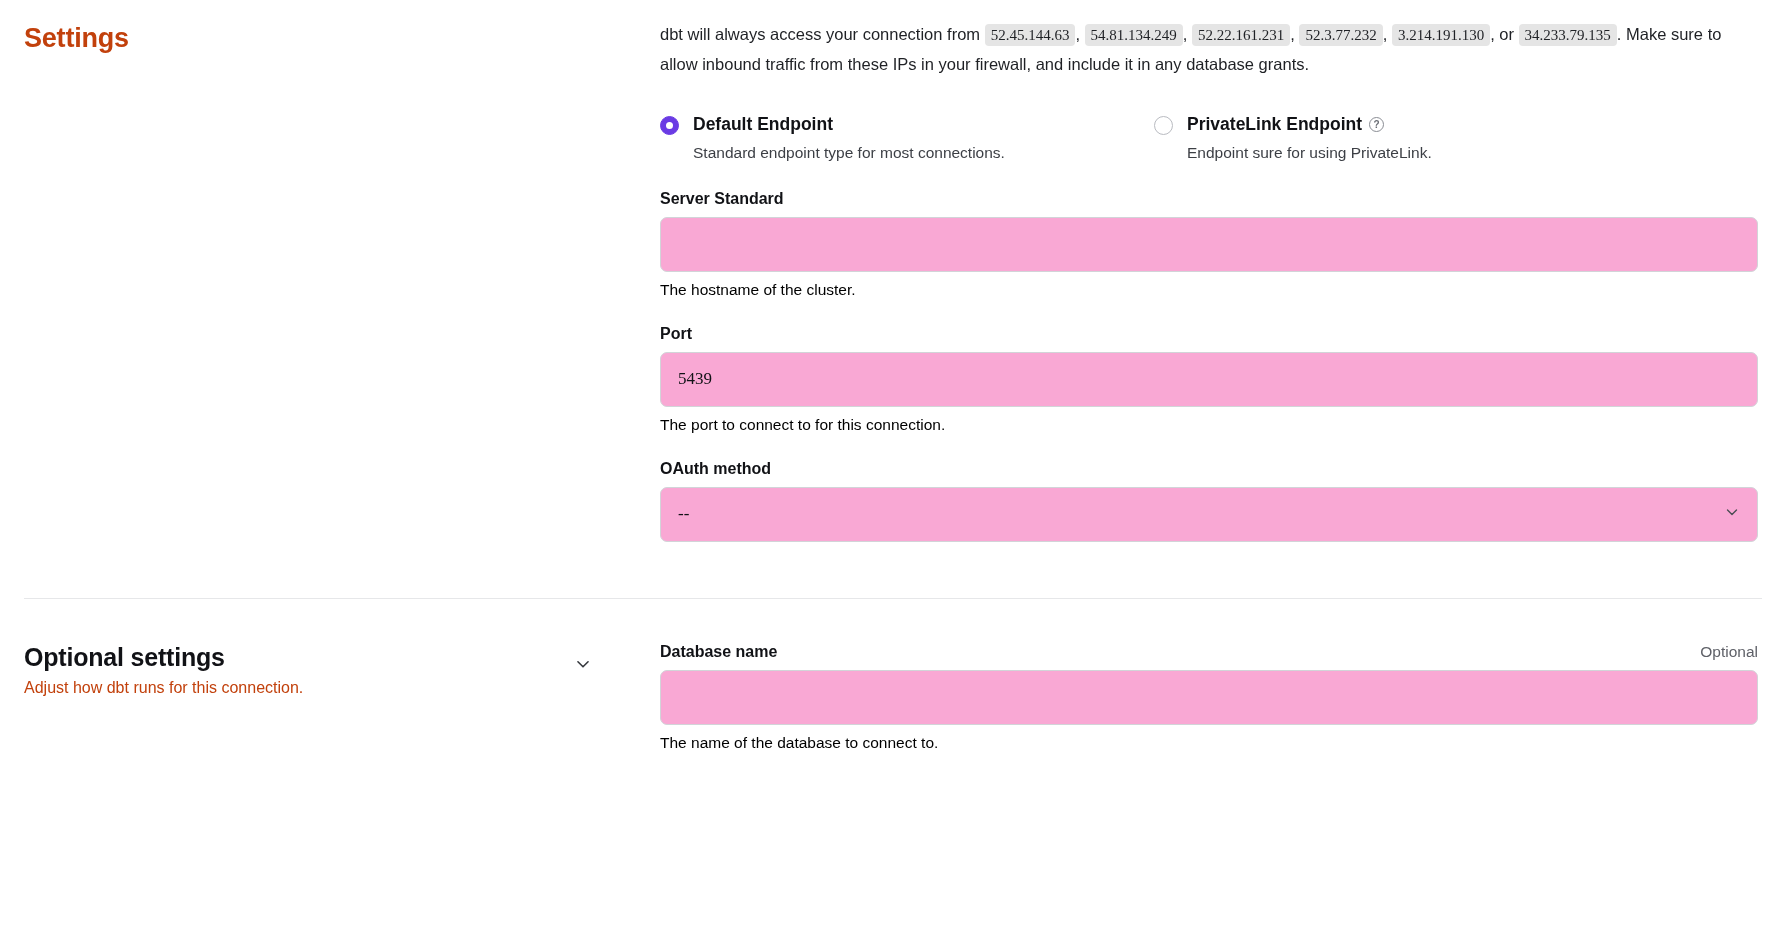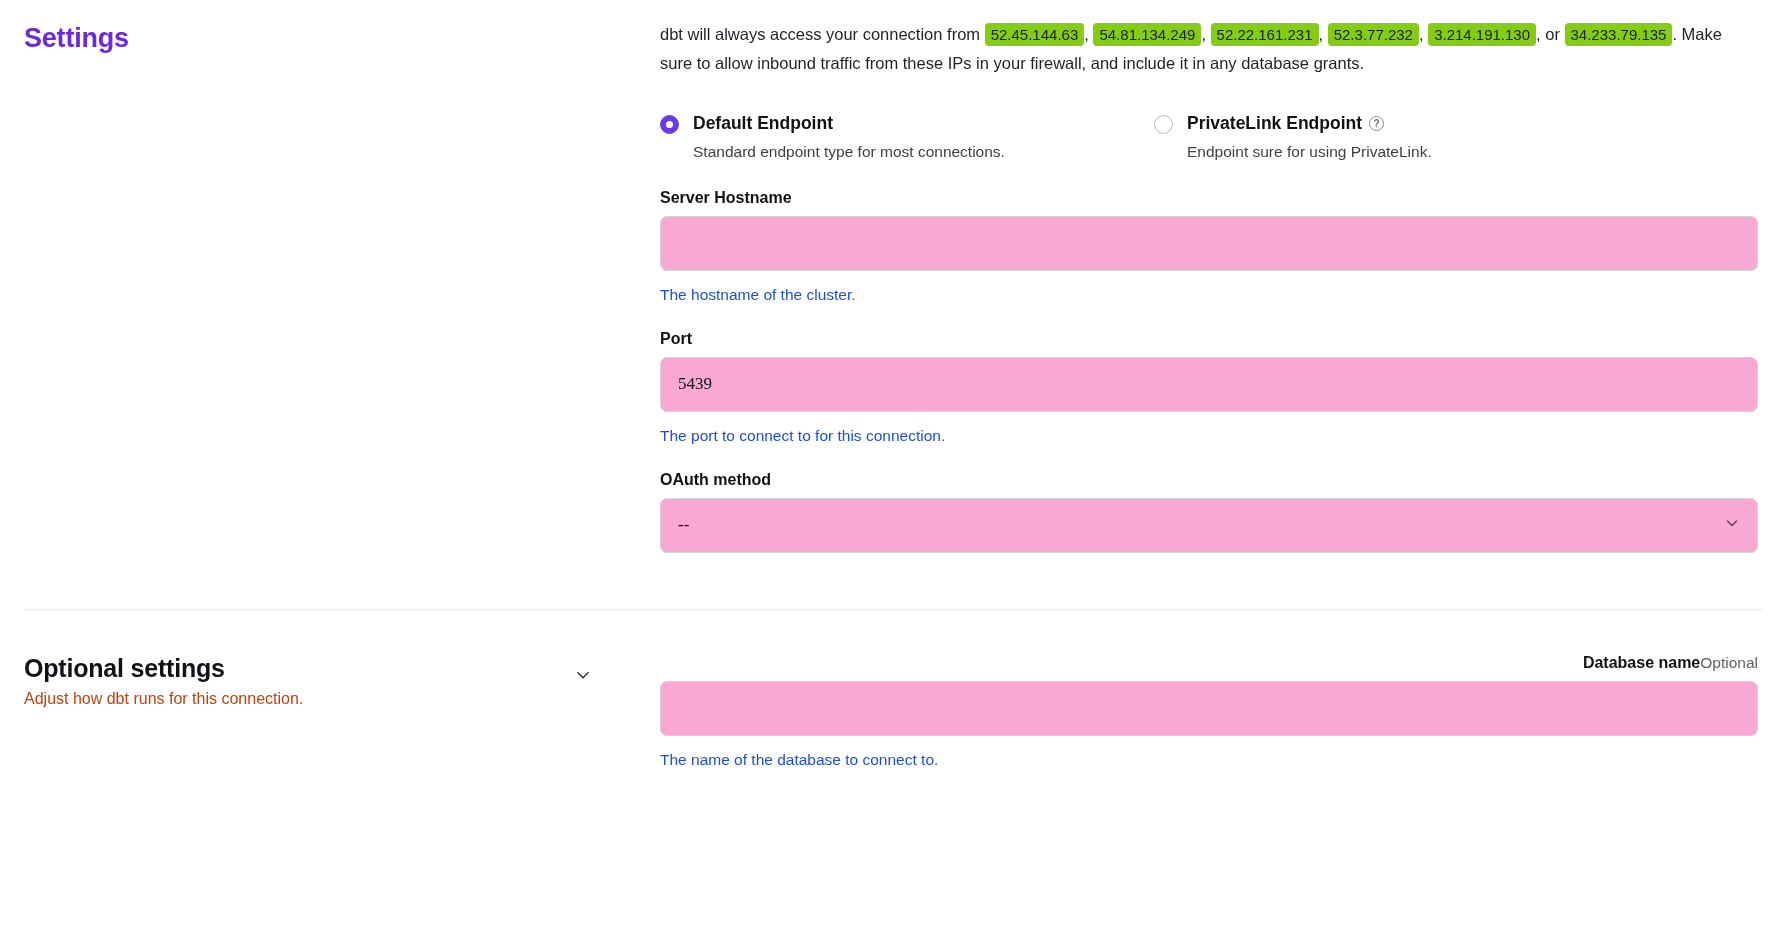--- a/index.html
+++ b/index.html
@@ -33,36 +33,36 @@
   }
   .section-right {
     flex: 1 1 auto;
     padding-right: 28px;
   }
 
   .settings-title {
     font-size: 27px;
     font-weight: 700;
     letter-spacing: -0.2px;
-    color: #6d28d9;
+    color: #c2410c;
     margin: 22px 0 0 0;
     line-height: 1.2;
   }
 
   .ip-paragraph {
     margin: 20px 0 0 0;
     font-size: 16.5px;
     line-height: 29px;
     color: #1f2125;
     max-width: 1075px;
   }
   .ip-chip {
-    font-family: Liberation Sans, sans-serif;
+    font-family: Liberation Serif, serif;
     font-size: 15px;
-    background: #84cc16;
+    background: #e5e5e5;
     border-radius: 4px;
     padding: 3px 6px;
     color: #1f2125;
     white-space: nowrap;
   }
 
   
   .endpoint-row {
     display: flex;
     margin-top: 34px;
@@ -124,21 +124,21 @@
     color: #6b6e75;
     margin-left: 7px;
     vertical-align: middle;
     font-weight: 700;
   }
 
   
   .field { margin-top: 26px; }
   .field-label-row {
     display: flex;
-    justify-content: flex-end;
+    justify-content: space-between;
     align-items: baseline;
   }
   .field-label {
     font-size: 16px;
     font-weight: 700;
     color: #111216;
     margin-bottom: 9px;
   }
   .field-optional {
     font-size: 15.5px;
@@ -151,23 +151,23 @@
     border-radius: 7px;
     background: #f9a8d4;
     padding: 0 17px;
     font-size: 17px;
     font-family: Liberation Serif, serif;
     color: #111216;
     outline: none;
   }
   .input::placeholder { color: #9b9ea4; }
   .field-help {
-    margin-top: 15px;
+    margin-top: 9px;
     font-size: 15.5px;
-    color: #1d4ed8;
+    color: #000000;
   }
 
   .select-wrap { position: relative; }
   .select-wrap .chevron {
     position: absolute;
     right: 18px;
     top: 50%;
     transform: translateY(-50%);
     pointer-events: none;
     color: #4a4d53;
@@ -241,21 +241,21 @@
           <span class="radio"></span>
           <span class="endpoint-text">
             <span class="endpoint-label">PrivateLink Endpoint</span><span class="help-icon">?</span>
             <div class="endpoint-desc">Endpoint sure for using PrivateLink.</div>
           </span>
         </div>
 
       </div>
 
       <div class="field">
-        <div class="field-label">Server Hostname</div>
+        <div class="field-label">Server Standard</div>
         <input class="input" type="text" value="" style="">
         <div class="field-help">The hostname of the cluster.</div>
       </div>
 
       <div class="field">
         <div class="field-label">Port</div>
         <input class="input" type="text" value="5439" style="">
         <div class="field-help">The port to connect to for this connection.</div>
       </div>
 

